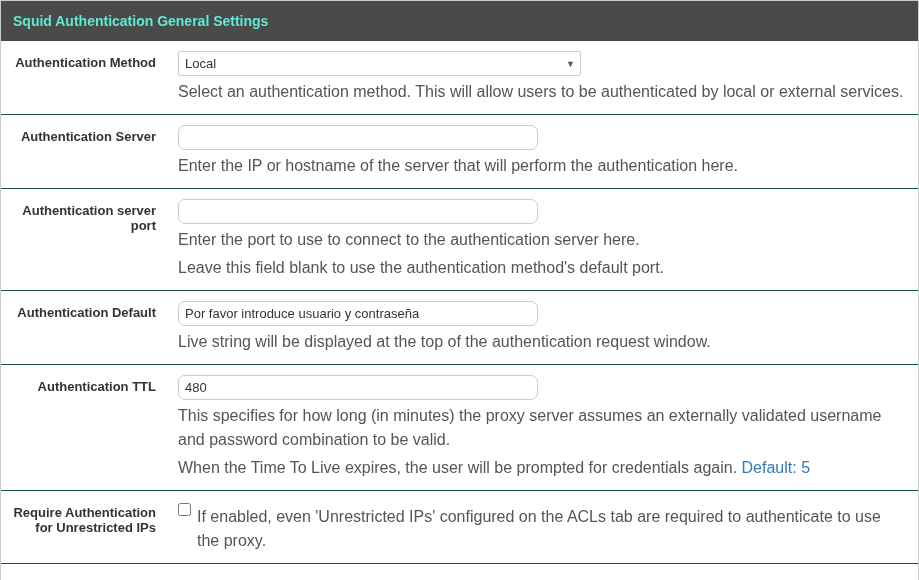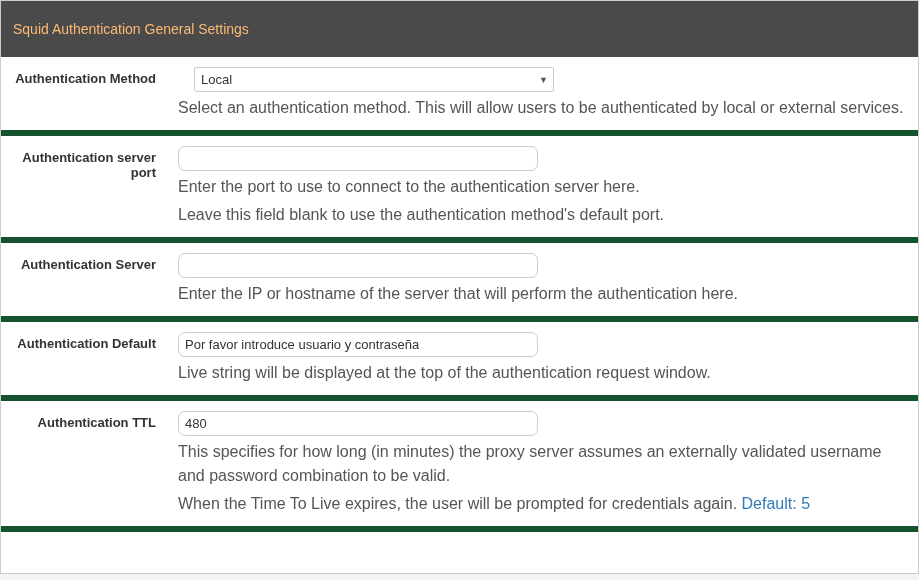--- a/index.html
+++ b/index.html
@@ -9,31 +9,31 @@
       background: #f4f4f4;
       color: #333;
     }
     .panel {
       border: 1px solid #ccc;
       background: #fff;
       width: 919px;
     }
     .panel-header {
       background: #4a4a4a;
-      color: #fdba74;
+      color: #5eead4;
       font-size: 14px;
-      font-weight: normal;
-      padding: 20px 12px;
+      font-weight: bold;
+      padding: 12px 12px;
     }
     .form-table {
       width: 100%;
       border-collapse: collapse;
     }
     .form-table tr {
-      border-bottom: 6px solid #14532d;
+      border-bottom: 1px solid #14532d;
     }
     .form-table tr:last-child {
       border-bottom: none;
     }
     .form-table td.label-cell {
       width: 165px;
       padding: 12px 10px;
       text-align: right;
       font-weight: bold;
       vertical-align: top;
@@ -48,28 +48,27 @@
     .form-table select,
     .form-table input[type="text"] {
       border: 1px solid #ccc;
       border-radius: 2px;
       padding: 4px 6px;
       font-size: 13px;
       background: #fff;
       color: #333;
     }
     .form-table select {
-      width: 360px;
+      width: 403px;
       appearance: none;
       -webkit-appearance: none;
       background-image: none;
       cursor: pointer;
       padding-right: 20px;
       position: relative;
-      margin-left: 16px;
     }
     .select-wrapper {
       position: relative;
       display: inline-block;
     }
     .select-wrapper::after {
       content: '▼';
       position: absolute;
       right: 6px;
       top: 50%;
@@ -120,33 +119,33 @@
             <option>LDAP</option>
             <option>RADIUS</option>
             <option>NTLM</option>
           </select>
         </div>
         <div class="help-text">Select an authentication method. This will allow users to be authenticated by local or external services.</div>
       </td>
     </tr>
 
     <tr>
+      <td class="label-cell">Authentication Server</td>
+      <td class="control-cell">
+        <input type="text" style="">
+        <div class="help-text">Enter the IP or hostname of the server that will perform the authentication here.</div>
+      </td>
+    </tr>
+
+    <tr>
       <td class="label-cell">Authentication server port</td>
       <td class="control-cell">
         <input type="text" style="">
         <div class="help-text">Enter the port to use to connect to the authentication server here.</div>
         <div class="help-text">Leave this field blank to use the authentication method's default port.</div>
-      </td>
-    </tr>
-
-    <tr>
-      <td class="label-cell">Authentication Server</td>
-      <td class="control-cell">
-        <input type="text" style="">
-        <div class="help-text">Enter the IP or hostname of the server that will perform the authentication here.</div>
       </td>
     </tr>
 
     <tr>
       <td class="label-cell">Authentication Default</td>
       <td class="control-cell">
         <input type="text" value="Por favor introduce usuario y contraseña" style="">
         <div class="help-text">Live string will be displayed at the top of the authentication request window.</div>
       </td>
     </tr>
@@ -157,20 +156,32 @@
       <td class="control-cell">
         <input type="text" value="480" style="">
         <div class="help-text">This specifies for how long (in minutes) the proxy server assumes an externally validated username and password combination to be valid.</div>
         <div class="help-text">
           <span>When the Time To Live expires, the user will be prompted for credentials again.</span>
           <a href="#">Default: 5</a>
         </div>
       </td>
     </tr>
 
+    <tr>
+      <td class="label-cell">
+        <span>Require Authentication</span><br>
+        <span>for Unrestricted IPs</span>
+      </td>
+      <td class="control-cell">
+        <div class="checkbox-row">
+          <input type="checkbox" style="">
+          <span class="help-text">If enabled, even 'Unrestricted IPs' configured on the ACLs tab are required to authenticate to use the proxy.</span>
+        </div>
+      </td>
+    </tr>
 
     <tr>
       <td class="label-cell">
         <br>
         
       </td>
       <td class="control-cell">
         
         
         

